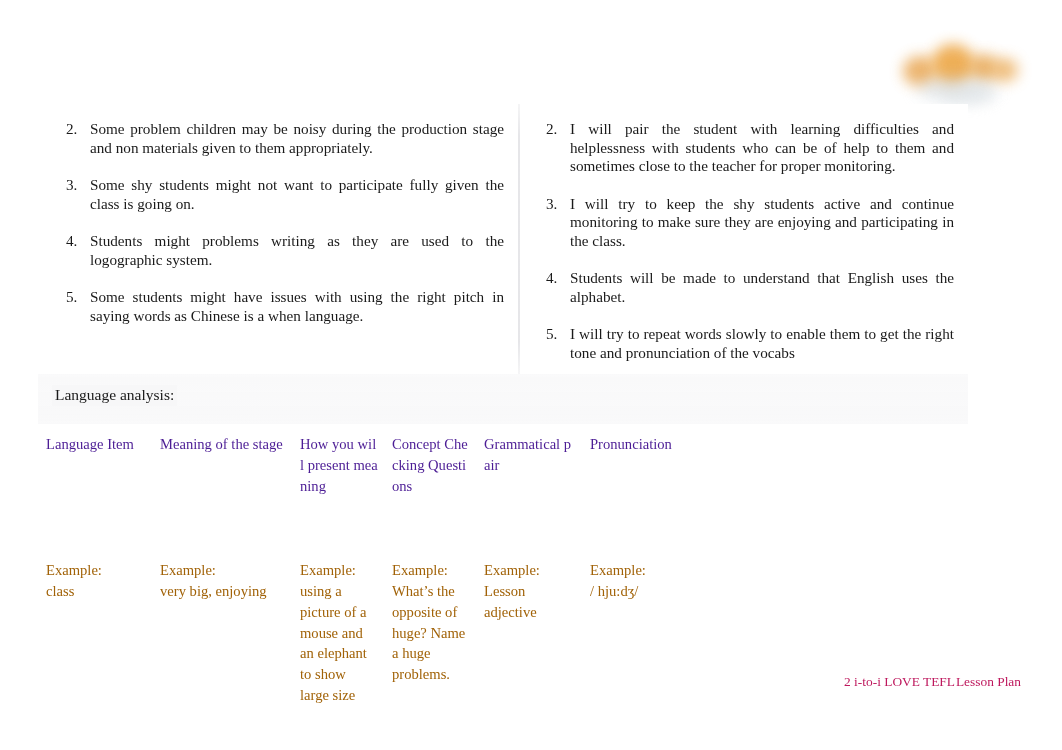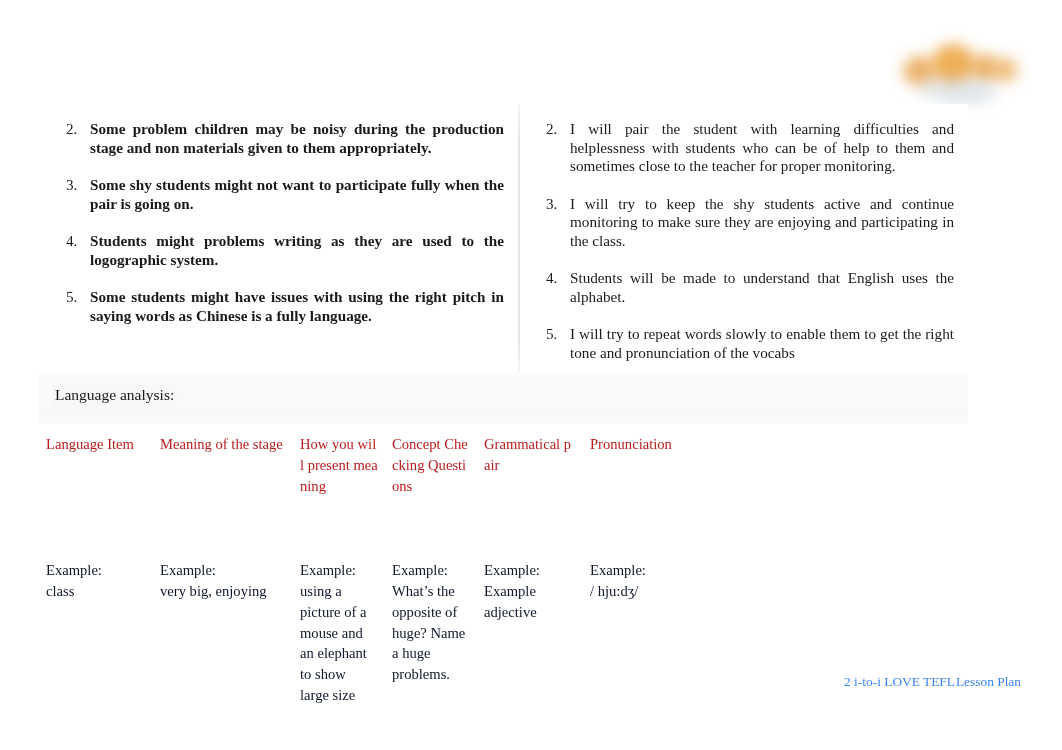--- a/index.html
+++ b/index.html
@@ -102,21 +102,21 @@
   }
   ol.numlist > li:last-child { margin-bottom: 0; }
   ol.numlist > li .num {
     position: absolute;
     left: 14px;
     top: 0;
     width: 22px;
     text-align: left;
   }
   ol.numlist > li .txt { display: block; }
-  .col-left  ol.numlist > li .txt { text-align: justify; font-weight: bold; }
+  .col-left  ol.numlist > li .txt { text-align: justify; }
   .col-right ol.numlist > li .txt { text-align: justify; }
   .col-right ol.numlist > li { padding-left: 36px; }
   .col-right ol.numlist > li .num { left: 12px; }
 
   
   #lang-analysis-heading {
     position: absolute;
     left: 52px;
     top: 385px;
     font-size: 15.5px;
@@ -145,43 +145,43 @@
   }
   #analysis-table .c0 { width: 100px; }
   #analysis-table .c1 { width: 126px; }
   #analysis-table .c2 { width: 78px; }
   #analysis-table .c3 { width: 78px; }
   #analysis-table .c4 { width: 92px; }
   #analysis-table .c5 { width: 456px; }
 
   #analysis-table tr.header-row td {
     height: 106px;
-    color: #b91c1c;
+    color: #4c1d95;
   }
   #analysis-table tr.example-row td {
     height: 124px;
-    color: #0f172a;
+    color: #a16207;
   }
   #analysis-table tr.example-row .lbl { display: block; }
   #analysis-table tr.example-row .val { display: block; }
 
   .cell-gap { word-break: normal; }
   #footer-wrap {
     position: absolute;
     right: 41px;
     top: 674px;
     height: 18px;
     width: 300px;
   }
   #footer-wrap .seg {
     position: absolute;
     top: 0;
     font-size: 13.4px;
     white-space: nowrap;
-    color: #3b82f6;
+    color: #be185d;
   }
   #footer-wrap .seg-a { right: 66px; }
   #footer-wrap .seg-b { right: 0px; font-family: Liberation Serif, serif; }
 </style>
 </head>
 <body>
 
 <div id="page-sheet">
 
   <div id="scan-tint"></div>
@@ -198,29 +198,29 @@
   <div id="two-col">
 
     <div class="col col-left">
       <ol class="numlist">
         <li>
           <span class="num">2.</span>
           <span class="txt">Some problem children may be noisy during the production stage and non materials given to them appropriately.</span>
         </li>
         <li>
           <span class="num">3.</span>
-          <span class="txt">Some shy students might not want to participate fully when the pair is going on.</span>
+          <span class="txt">Some shy students might not want to participate fully given the class is going on.</span>
         </li>
         <li>
           <span class="num">4.</span>
           <span class="txt">Students might problems writing as they are used to the logographic system.</span>
         </li>
         <li>
           <span class="num">5.</span>
-          <span class="txt">Some students might have issues with using the right pitch in saying words as Chinese is a fully language.</span>
+          <span class="txt">Some students might have issues with using the right pitch in saying words as Chinese is a when language.</span>
         </li>
       </ol>
     </div>
 
     <div class="divider"></div>
 
     <div class="col col-right">
       <ol class="numlist">
         <li>
           <span class="num">2.</span>
@@ -267,21 +267,21 @@
         <td class="c2">
           <span class="lbl">Example:</span>
           <span class="val cell-gap">using a picture of a mouse and an elephant to show large size</span>
         </td>
         <td class="c3">
           <span class="lbl">Example:</span>
           <span class="val cell-gap">What’s the opposite of huge? Name a huge problems.</span>
         </td>
         <td class="c4">
           <span class="lbl">Example:</span>
-          <span class="val cell-gap">Example adjective</span>
+          <span class="val cell-gap">Lesson adjective</span>
         </td>
         <td class="c5 cell-gap">
           <span class="lbl">Example:</span>
           <span class="val">/ hju:dʒ/</span>
         </td>
       </tr>
     </tbody>
   </table>
 
   <div id="footer-wrap">

